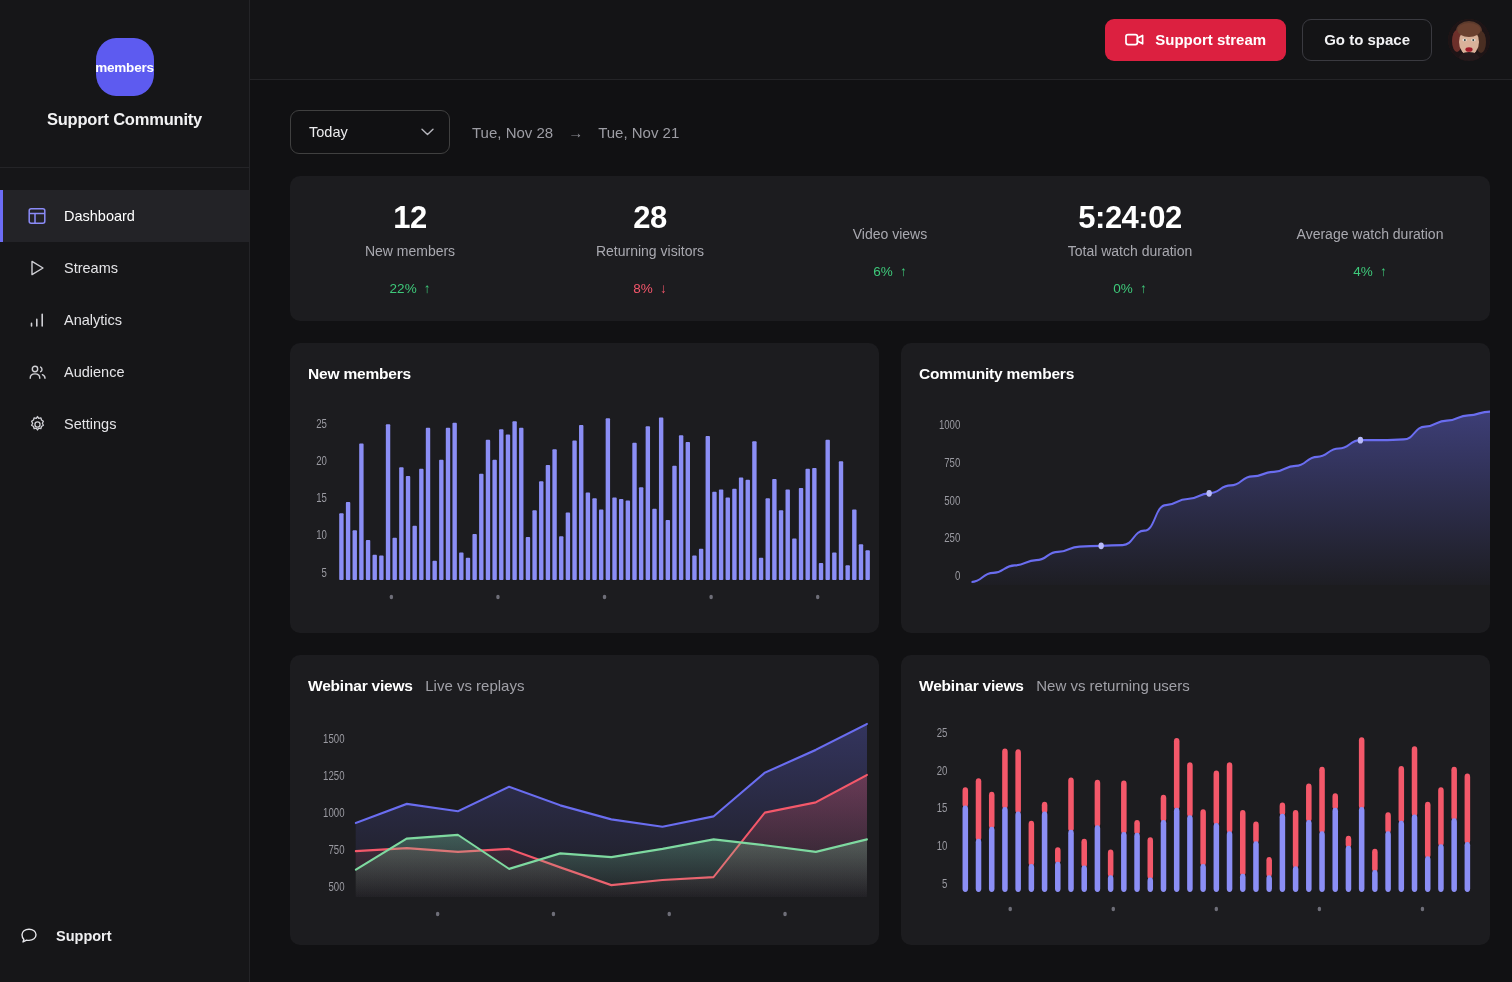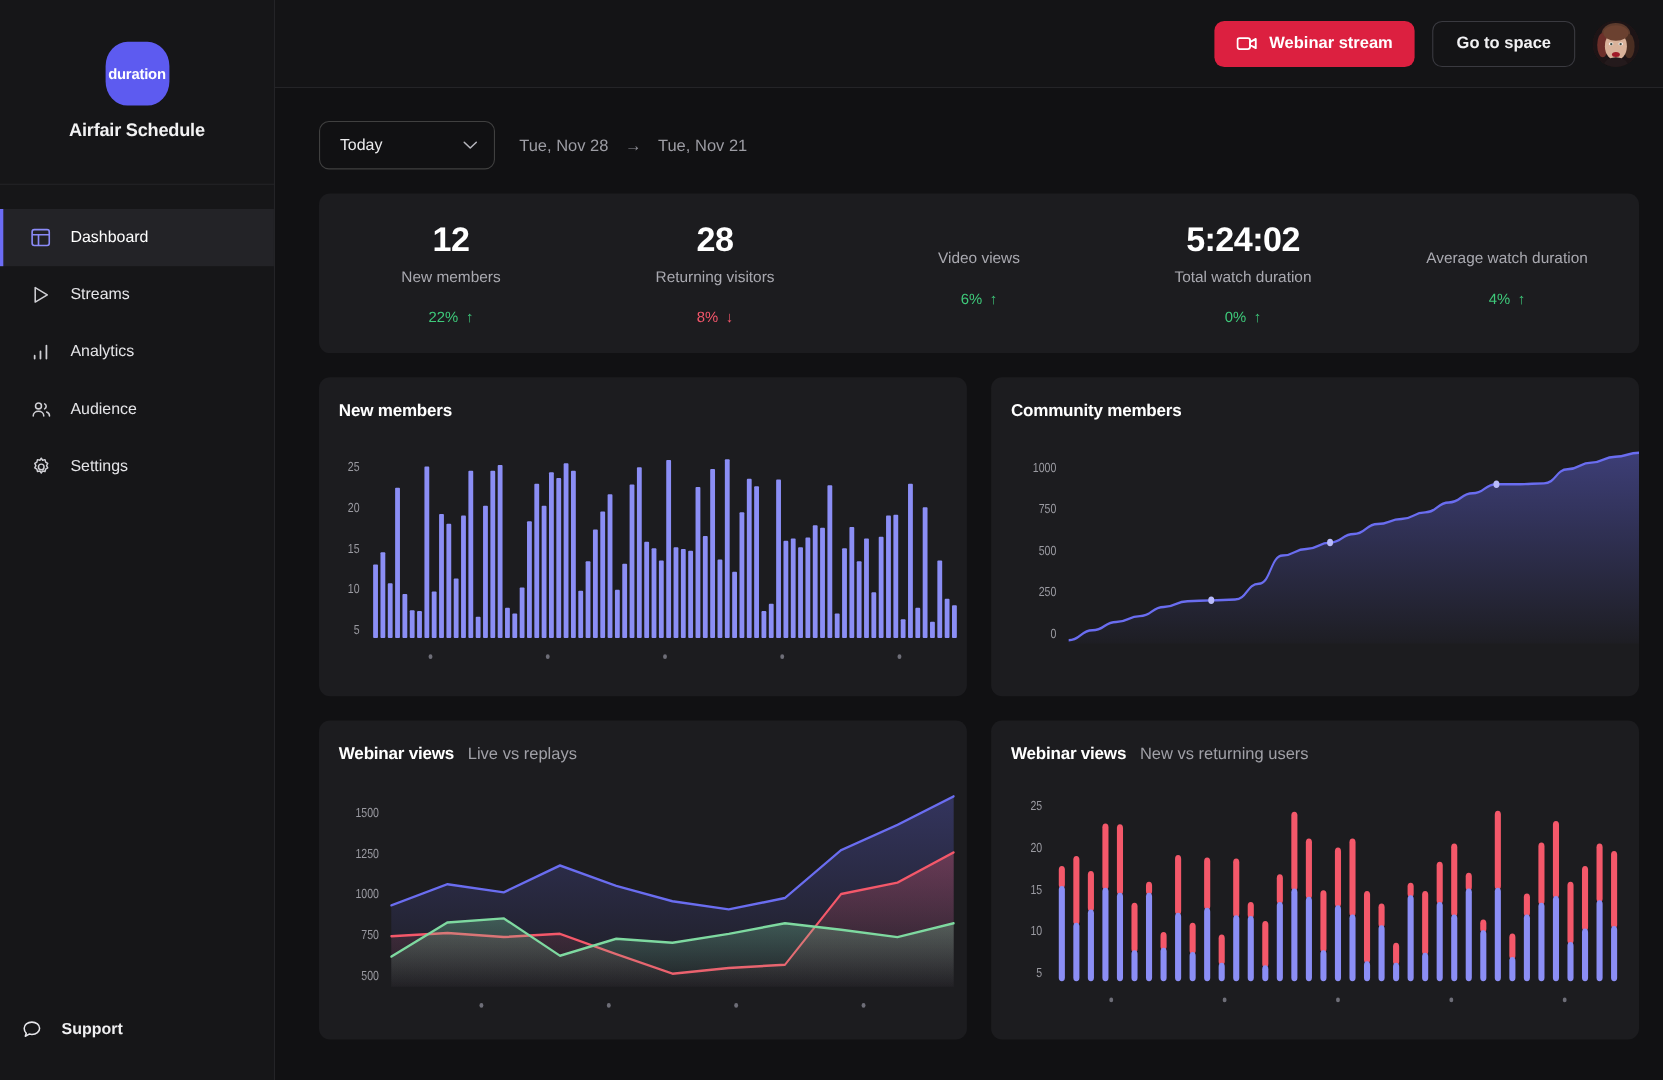--- a/index.html
+++ b/index.html
@@ -123,22 +123,22 @@
   .chart-body svg { display: block; width: 100%; height: 100%; }
   .axis-text { fill: #9a9aa1; font-size: 12px; font-family: "Liberation Sans", sans-serif; }
 </style>
 </head>
 <body>
 
 <div class="app">
 
   <aside class="sidebar">
     <div class="brand">
-      <div class="logo-mark">duration</div>
-      <div class="brand-name">Airfair Schedule</div>
+      <div class="logo-mark">members</div>
+      <div class="brand-name">Support Community</div>
     </div>
 
     <nav class="nav">
       <div class="nav-item active">
         <span class="ico">
           <svg width="18" height="18" viewBox="0 0 18 18" fill="none" stroke="currentColor" stroke-width="1.5">
             <rect x="1.2" y="1.8" width="15.6" height="14.4" rx="2"></rect>
               <path d="M1.2 6.4h15.6M7 6.4v9.8"></path>
           </svg>
         </span>
@@ -194,21 +194,21 @@
   <section class="main">
 
     <header class="topbar">
       <button class="btn-primary">
         <span style="display:flex;">
           <svg width="19" height="15" viewBox="0 0 19 15" fill="none" stroke="currentColor" stroke-width="1.7" stroke-linejoin="round">
             <rect x="1" y="2.6" width="11.4" height="10" rx="2"></rect>
               <path d="M12.4 6.3 17.6 3.4v8.4l-5.2-2.9z"></path>
           </svg>
         </span>
-        <span>Webinar stream</span>
+        <span>Support stream</span>
       </button>
       <button class="btn-ghost">Go to space</button>
       <div class="avatar">
         <svg width="42" height="42" viewBox="0 0 42 42">
           <defs>
               <clipPath id="acp">
                 <circle cx="21" cy="21" r="21"></circle>
               </clipPath>
             </defs>
           <g clip-path="url(#acp)">

